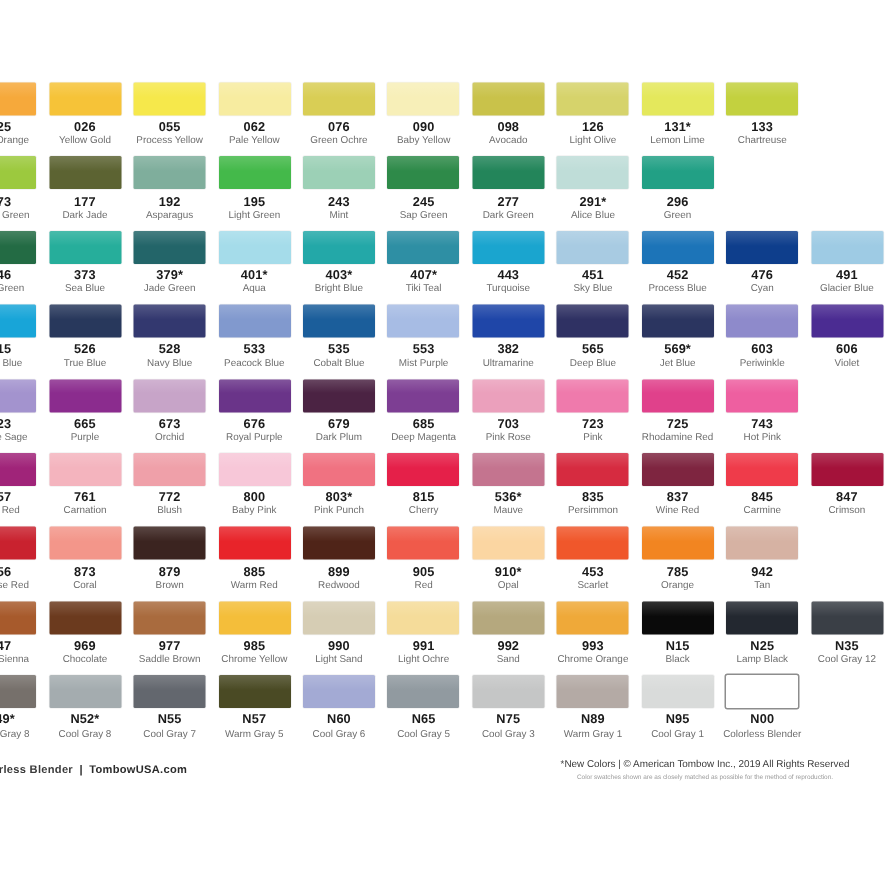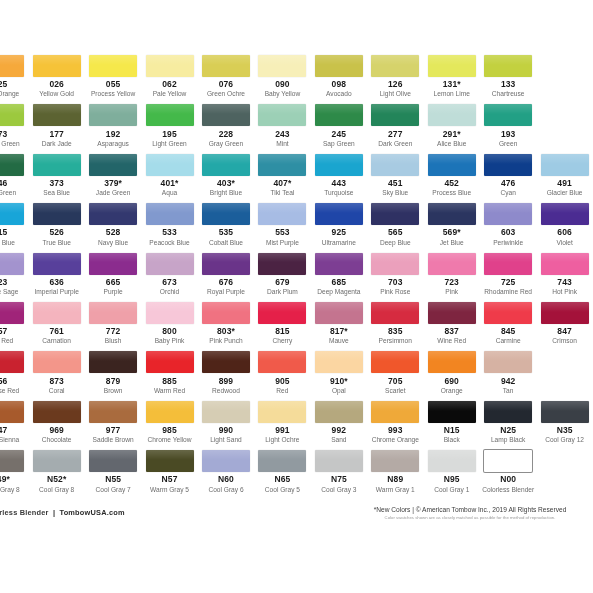--- a/index.html
+++ b/index.html
@@ -178,25 +178,20 @@
           <div class="swatch" style="background: rgb(127, 174, 156);"></div>
           <div class="code">192</div>
           <div class="cname">Asparagus</div>
         </div>
         <div class="cell">
           <div class="swatch" style="background: rgb(68, 185, 74);"></div>
           <div class="code">195</div>
           <div class="cname">Light Green</div>
         </div>
         <div class="cell">
-          <div class="swatch" style="background: rgb(78, 99, 96);"></div>
-          <div class="code">228</div>
-          <div class="cname">Gray Green</div>
-        </div>
-        <div class="cell">
           <div class="swatch" style="background: rgb(156, 208, 182);"></div>
           <div class="code">243</div>
           <div class="cname">Mint</div>
         </div>
         <div class="cell">
           <div class="swatch" style="background: rgb(46, 138, 73);"></div>
           <div class="code">245</div>
           <div class="cname">Sap Green</div>
         </div>
         <div class="cell">
@@ -204,21 +199,21 @@
           <div class="code">277</div>
           <div class="cname">Dark Green</div>
         </div>
         <div class="cell">
           <div class="swatch" style="background: rgb(191, 221, 216);"></div>
           <div class="code">291*</div>
           <div class="cname">Alice Blue</div>
         </div>
         <div class="cell">
           <div class="swatch" style="background: rgb(34, 160, 133);"></div>
-          <div class="code">193</div>
+          <div class="code">296</div>
           <div class="cname">Green</div>
         </div>
       </div>
       <div class="row">
         <div class="cell">
           <div class="swatch" style="background: rgb(35, 107, 68);"></div>
           <div class="code">346</div>
           <div class="cname">Sea Green</div>
         </div>
         <div class="cell">
@@ -298,21 +293,21 @@
           <div class="code">535</div>
           <div class="cname">Cobalt Blue</div>
         </div>
         <div class="cell">
           <div class="swatch" style="background: rgb(167, 188, 228);"></div>
           <div class="code">553</div>
           <div class="cname">Mist Purple</div>
         </div>
         <div class="cell">
           <div class="swatch" style="background: rgb(31, 70, 168);"></div>
-          <div class="code">925</div>
+          <div class="code">382</div>
           <div class="cname">Ultramarine</div>
         </div>
         <div class="cell">
           <div class="swatch" style="background: rgb(47, 49, 99);"></div>
           <div class="code">565</div>
           <div class="cname">Deep Blue</div>
         </div>
         <div class="cell">
           <div class="swatch" style="background: rgb(43, 53, 96);"></div>
           <div class="code">569*</div>
@@ -329,25 +324,20 @@
           <div class="cname">Violet</div>
         </div>
       </div>
       <div class="row">
         <div class="cell">
           <div class="swatch" style="background: rgb(163, 147, 206);"></div>
           <div class="code">623</div>
           <div class="cname">Purple Sage</div>
         </div>
         <div class="cell">
-          <div class="swatch" style="background: rgb(88, 64, 155);"></div>
-          <div class="code">636</div>
-          <div class="cname">Imperial Purple</div>
-        </div>
-        <div class="cell">
           <div class="swatch" style="background: rgb(139, 44, 142);"></div>
           <div class="code">665</div>
           <div class="cname">Purple</div>
         </div>
         <div class="cell">
           <div class="swatch" style="background: rgb(199, 164, 200);"></div>
           <div class="code">673</div>
           <div class="cname">Orchid</div>
         </div>
         <div class="cell">
@@ -412,21 +402,21 @@
           <div class="code">803*</div>
           <div class="cname">Pink Punch</div>
         </div>
         <div class="cell">
           <div class="swatch" style="background: rgb(229, 32, 73);"></div>
           <div class="code">815</div>
           <div class="cname">Cherry</div>
         </div>
         <div class="cell">
           <div class="swatch" style="background: rgb(196, 116, 143);"></div>
-          <div class="code">817*</div>
+          <div class="code">536*</div>
           <div class="cname">Mauve</div>
         </div>
         <div class="cell">
           <div class="swatch" style="background: rgb(214, 43, 64);"></div>
           <div class="code">835</div>
           <div class="cname">Persimmon</div>
         </div>
         <div class="cell">
           <div class="swatch" style="background: rgb(126, 37, 64);"></div>
           <div class="code">837</div>
@@ -474,26 +464,26 @@
           <div class="code">905</div>
           <div class="cname">Red</div>
         </div>
         <div class="cell">
           <div class="swatch" style="background: rgb(251, 214, 162);"></div>
           <div class="code">910*</div>
           <div class="cname">Opal</div>
         </div>
         <div class="cell">
           <div class="swatch" style="background: rgb(240, 87, 43);"></div>
-          <div class="code">705</div>
+          <div class="code">453</div>
           <div class="cname">Scarlet</div>
         </div>
         <div class="cell">
           <div class="swatch" style="background: rgb(242, 133, 33);"></div>
-          <div class="code">690</div>
+          <div class="code">785</div>
           <div class="cname">Orange</div>
         </div>
         <div class="cell">
           <div class="swatch" style="background: rgb(214, 178, 163);"></div>
           <div class="code">942</div>
           <div class="cname">Tan</div>
         </div>
       </div>
       <div class="row">
         <div class="cell">

